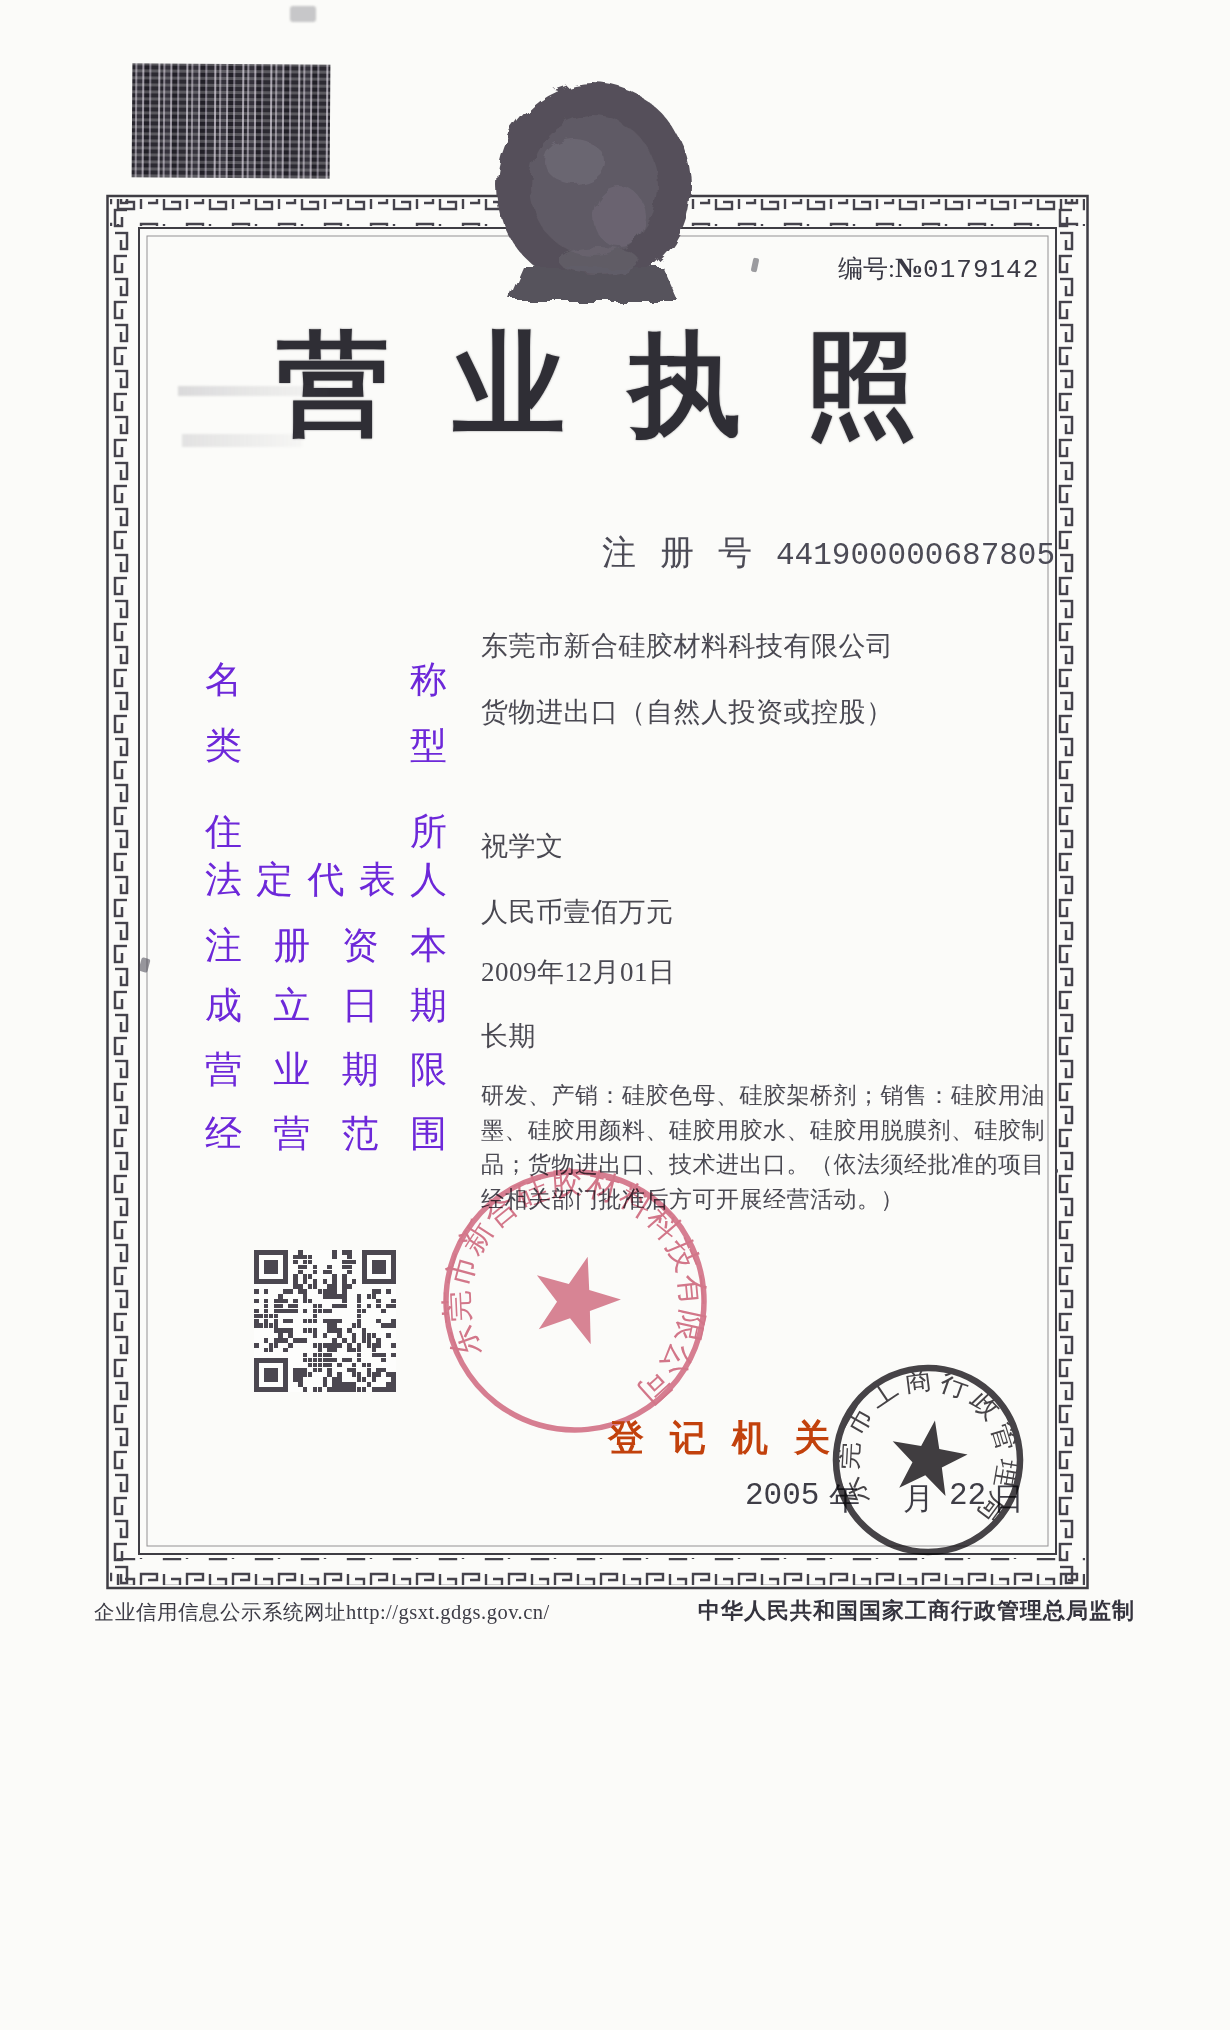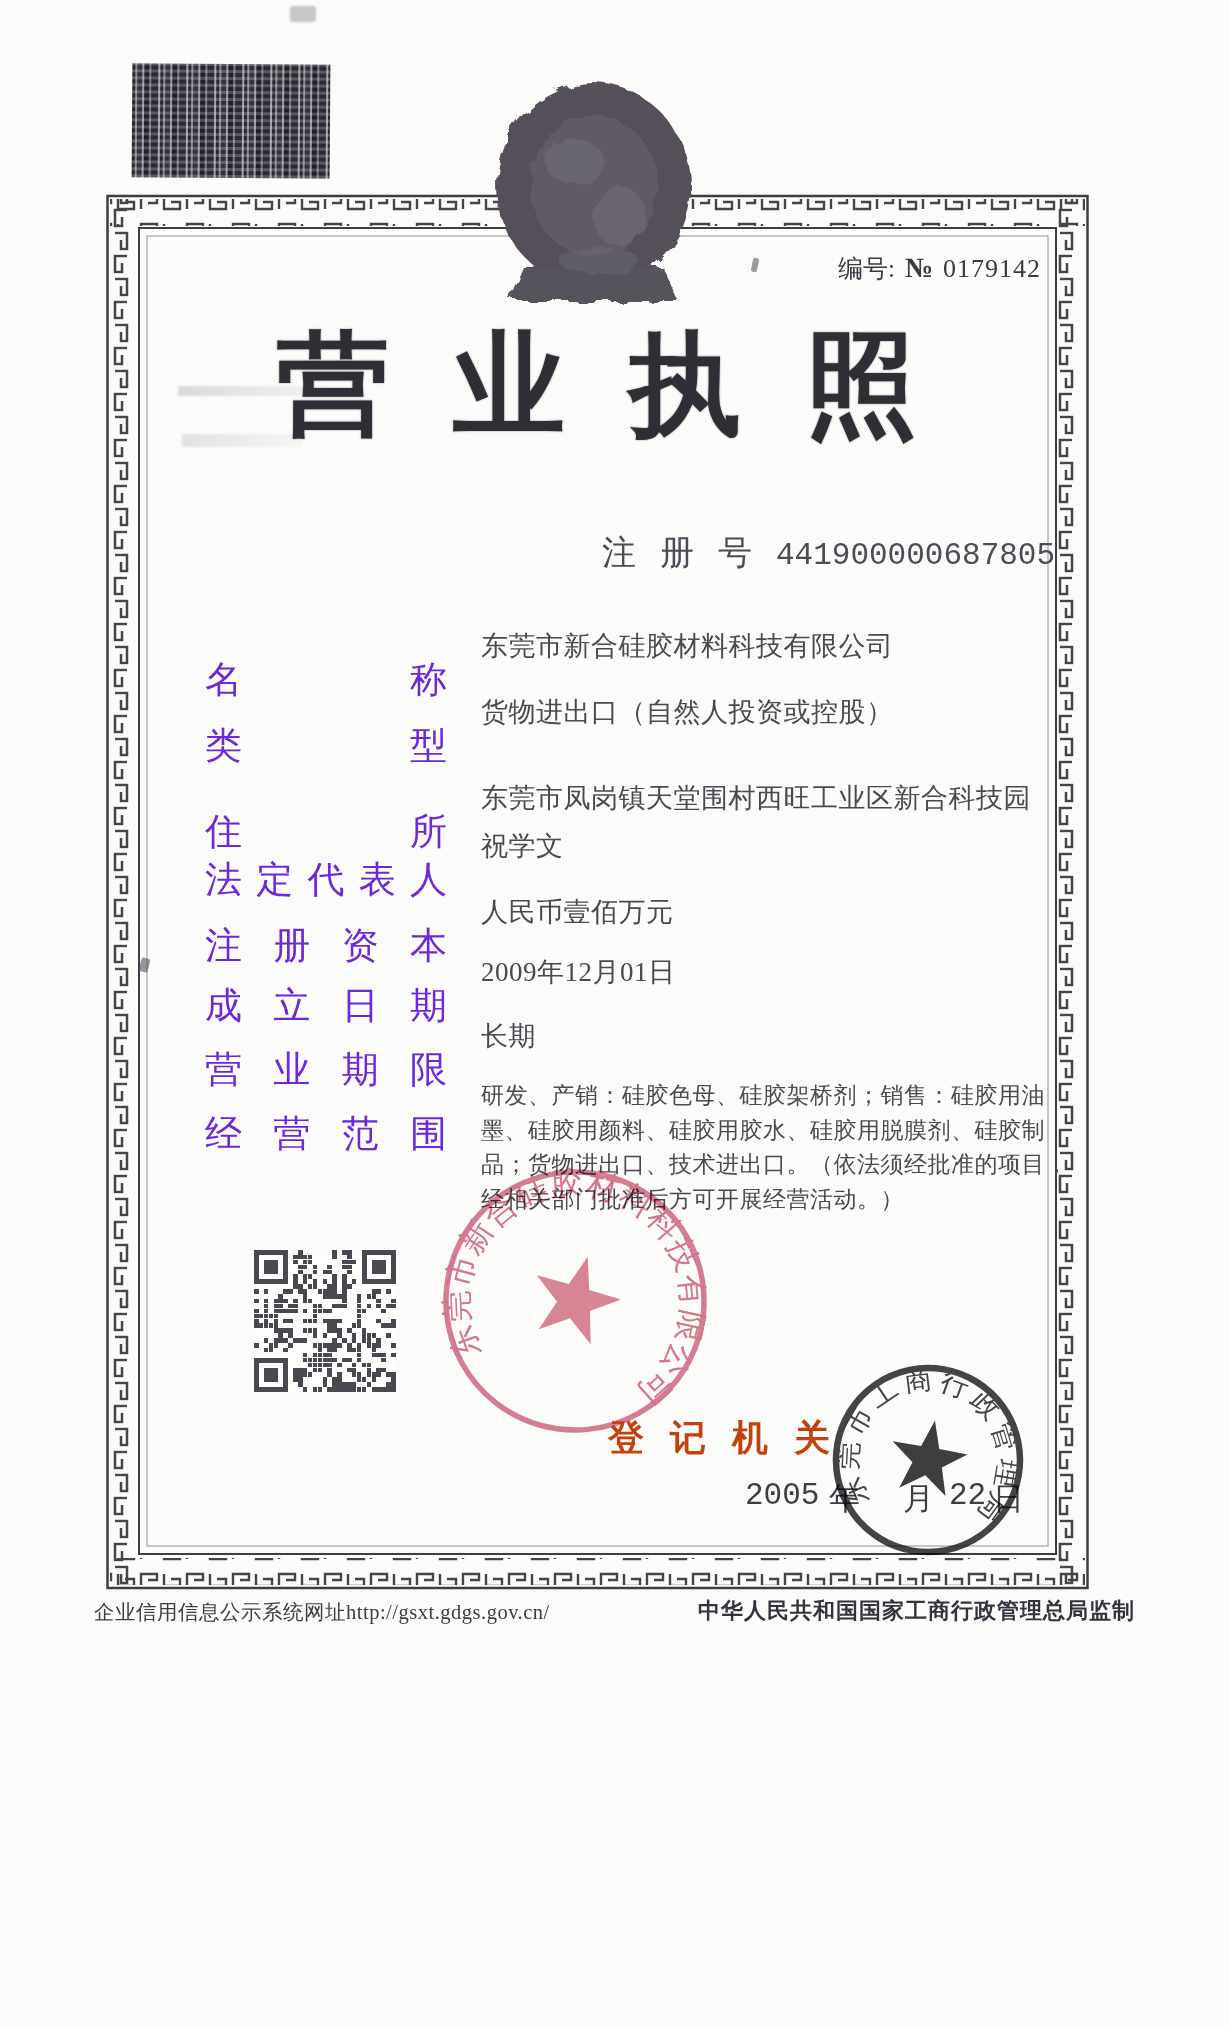--- a/index.html
+++ b/index.html
@@ -16,24 +16,24 @@
     position:absolute;left:132px;top:64px;width:198px;height:114px;
     transform:rotate(.4deg);
     background:
       repeating-linear-gradient(0deg, rgba(252,252,250,.22) 0 3px, rgba(0,0,0,0) 3px 7px),
       repeating-linear-gradient(90deg,#2a2830 0 3px,#8b8691 3px 5px,#35333c 5px 10px,
         #9b96a1 10px 12px,#232129 12px 17px,#7b7683 17px 19px,#2e2c34 19px 26px,#a39ea9 26px 28px);
     filter:blur(.5px) contrast(1.02);
   }
 
   
-  .serial{position:absolute;top:252px;left:838px;display:flex;align-items:baseline;gap:10px;
+  .serial{position:absolute;top:252px;left:838px;display:flex;align-items:baseline;gap:0;
     font-size:25px;color:#3a3944;}
   .serial .no-sign{font-weight:700;font-size:28px;}
-  .serial .num{font-family:Liberation Serif, serif;font-size:26px;letter-spacing:1px;}
+  .serial .num{font-family:Liberation Mono, monospace;font-size:26px;letter-spacing:1px;}
 
   
   .title{position:absolute;left:107px;top:318px;width:980px;display:flex;justify-content:center;
     gap:64px;font-family:"Liberation Sans",sans-serif;font-weight:800;font-size:112px;
     line-height:1.2;color:#2f2e35;text-shadow:0 0 2px rgba(47,46,53,.55);}
 
   
   .reg{position:absolute;top:530px;left:602px;display:flex;align-items:baseline;}
   .reg-label{font-size:34px;letter-spacing:24px;color:#4c4b56;font-weight:500;}
   .reg-num{font-family:"Liberation Mono",monospace;font-size:31px;color:#4c4b56;}
@@ -144,21 +144,20 @@
   <div class="row" style="top:620px">
     <span class="f-label">名称</span>
     <span class="f-value">东莞市新合硅胶材料科技有限公司</span>
   </div>
   <div class="row" style="top:686px">
     <span class="f-label">类型</span>
     <span class="f-value">货物进出口（自然人投资或控股）</span>
   </div>
   <div class="row" style="top:772px">
     <span class="f-label">住所</span>
-    <span class="f-value">东莞市凤岗镇天堂围村西旺工业区新合科技园</span>
   </div>
   <div class="row" style="top:820px">
     <span class="f-label">法定代表人</span>
     <span class="f-value">祝学文</span>
   </div>
   <div class="row" style="top:886px">
     <span class="f-label">注册资本</span>
     <span class="f-value">人民币壹佰万元</span>
   </div>
   <div class="row" style="top:946px">

